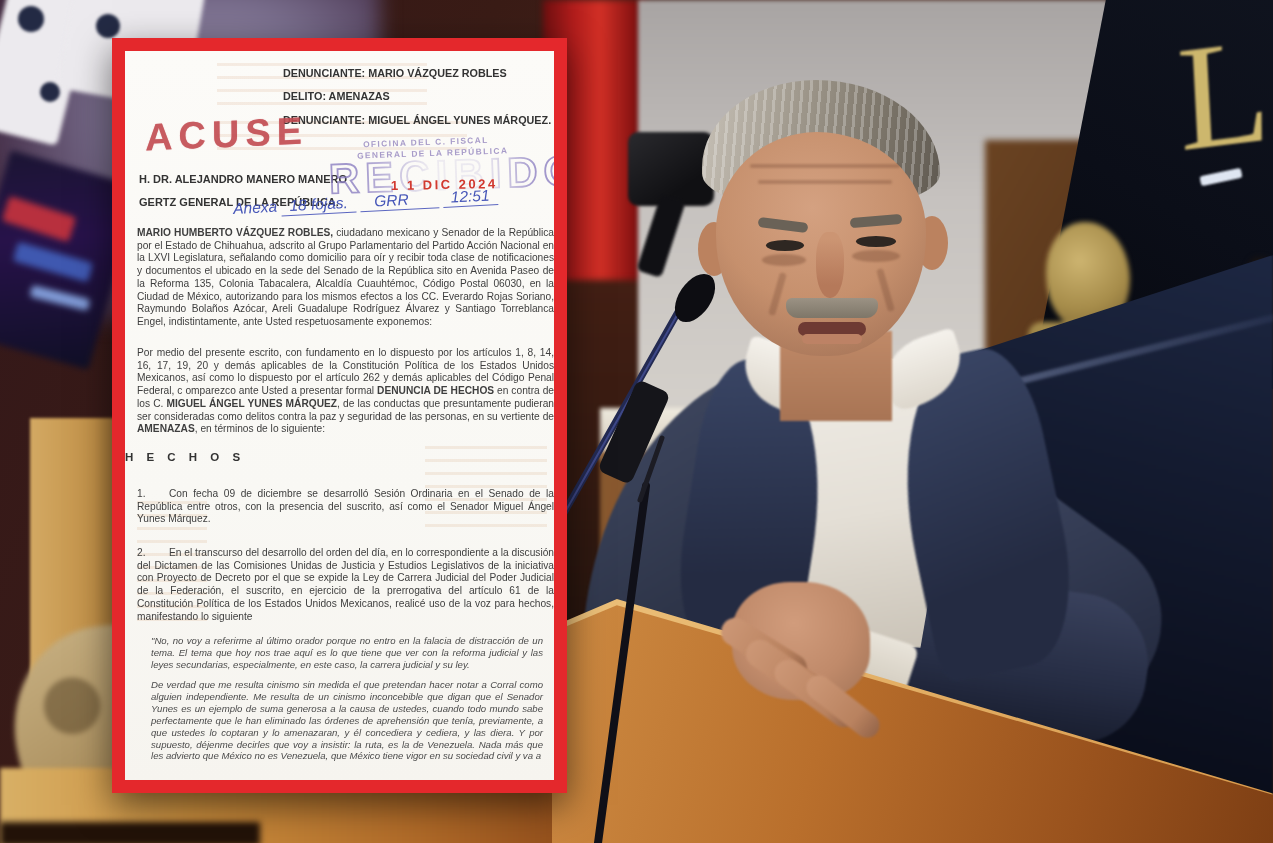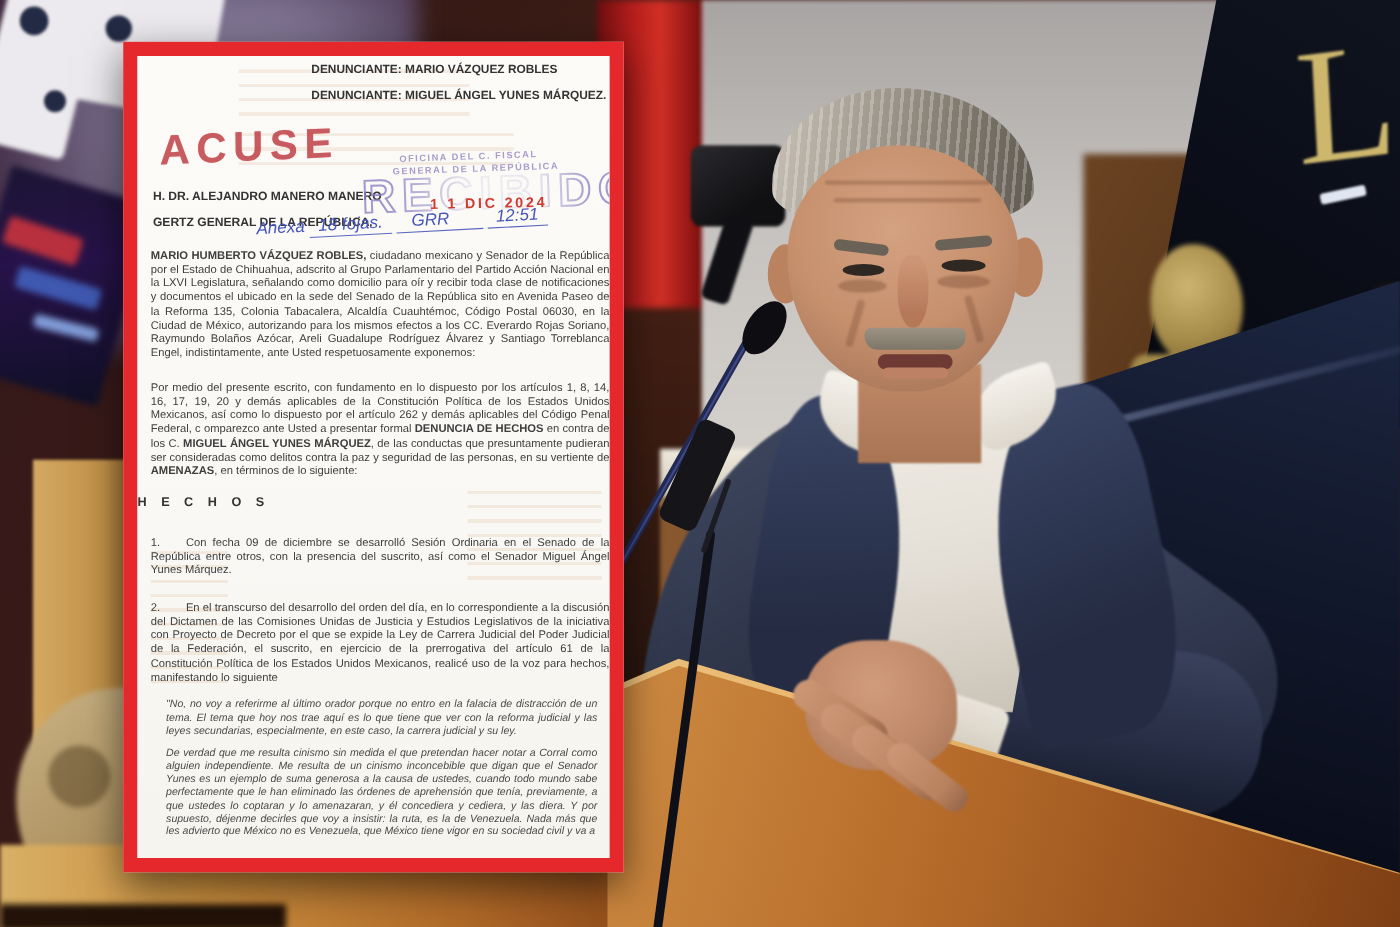--- a/index.html
+++ b/index.html
@@ -205,22 +205,23 @@
   </svg>
 
   <div class="abs doc-frame">
     <div class="paper">
 
       <div class="abs ghost" style="left:92px;top:12px;width:210px;height:46px;"></div>
       <div class="abs ghost" style="left:92px;top:70px;width:250px;height:30px;"></div>
       <div class="abs ghost" style="left:300px;top:395px;width:122px;height:90px;"></div>
       <div class="abs ghost" style="left:12px;top:450px;width:70px;height:120px;"></div>
 
-      <div class="abs hdr-wrap" style="left:158px;top:1px;width:274px;">
+      <div class="abs hdr-wrap" style="left:158px;top:11px;width:274px;">
         <div class="hdr-line">DENUNCIANTE: MARIO VÁZQUEZ ROBLES</div>
+        <div class="hdr-line">DELITO: AMENAZAS</div>
         <div class="hdr-line" style="line-height:15px;margin-top:5px;">DENUNCIANTE: MIGUEL ÁNGEL YUNES MÁRQUEZ.</div>
       </div>
 
       <div class="abs acuse" style="left:20px;top:62px;">ACUSE</div>
 
       <div class="abs addr" style="left:14px;top:122px;">H. DR. ALEJANDRO MANERO MANERO</div>
       <div class="abs addr" style="left:14px;top:145px;">GERTZ GENERAL DE LA REPÚBLICA.</div>
 
       <div class="abs office-stamp" style="left:238px;top:86px;">OFICINA DEL C. FISCAL</div>
       <div class="abs office-stamp" style="left:232px;top:97px;">GENERAL DE LA REPÚBLICA</div>

